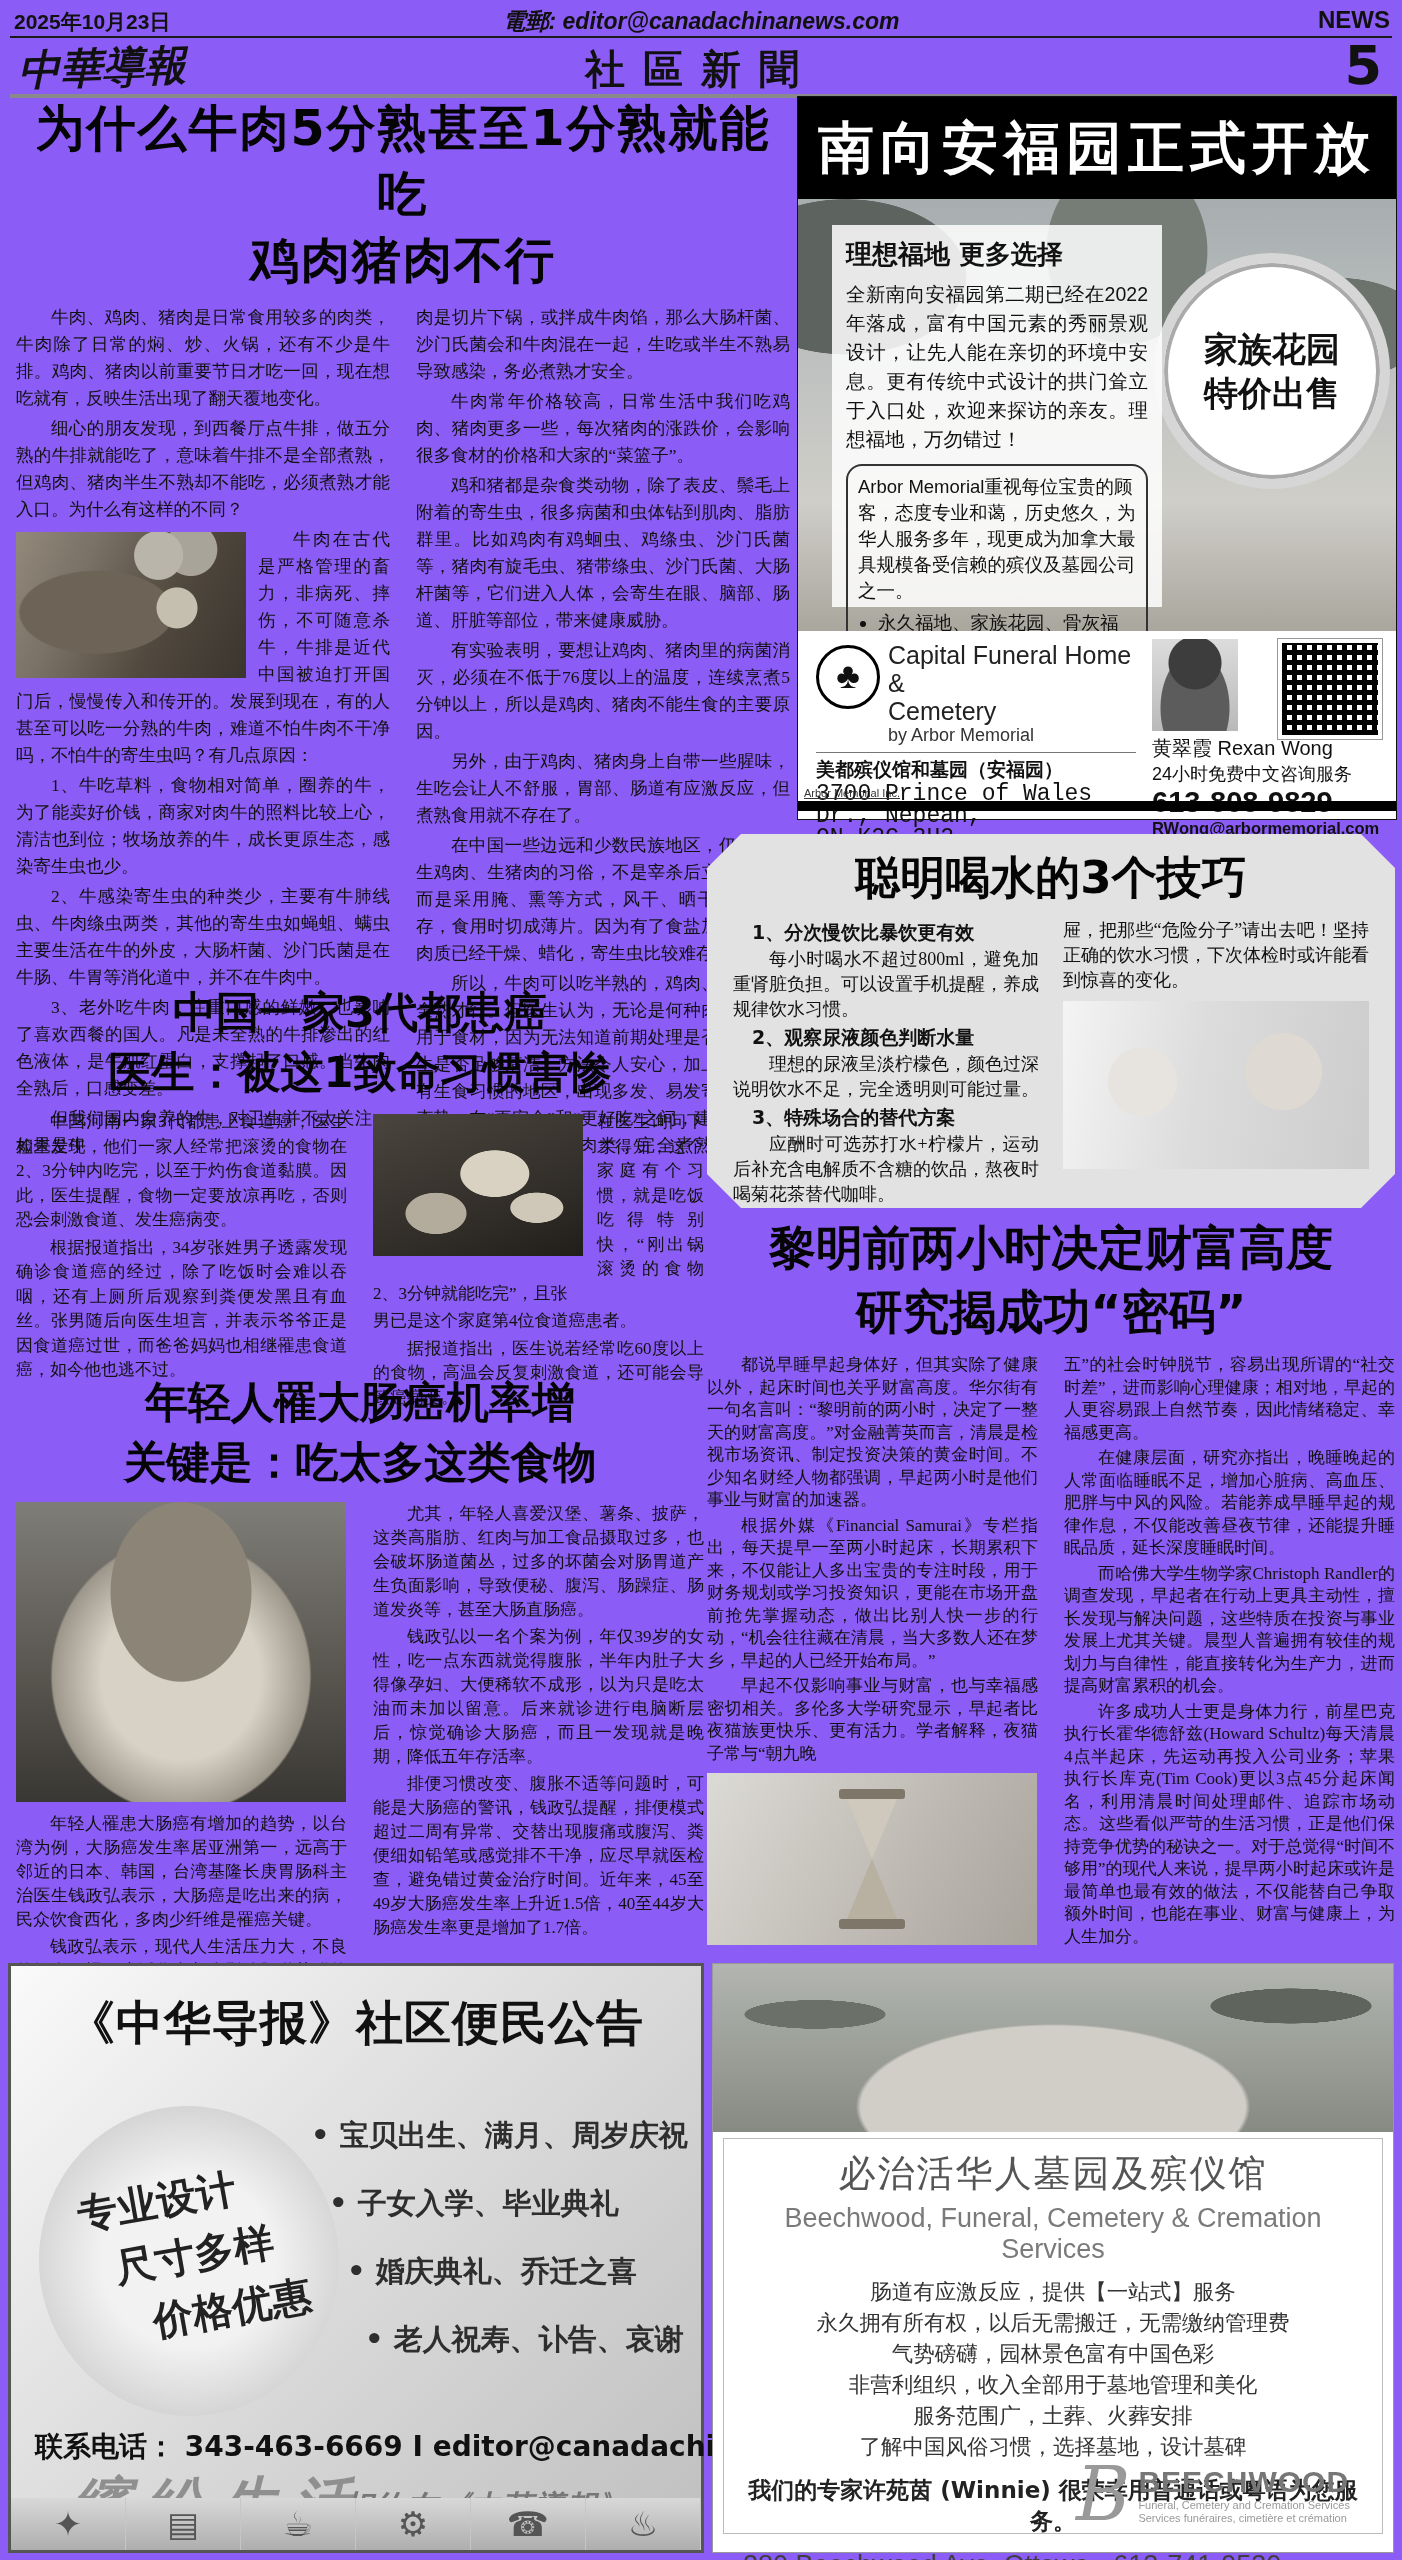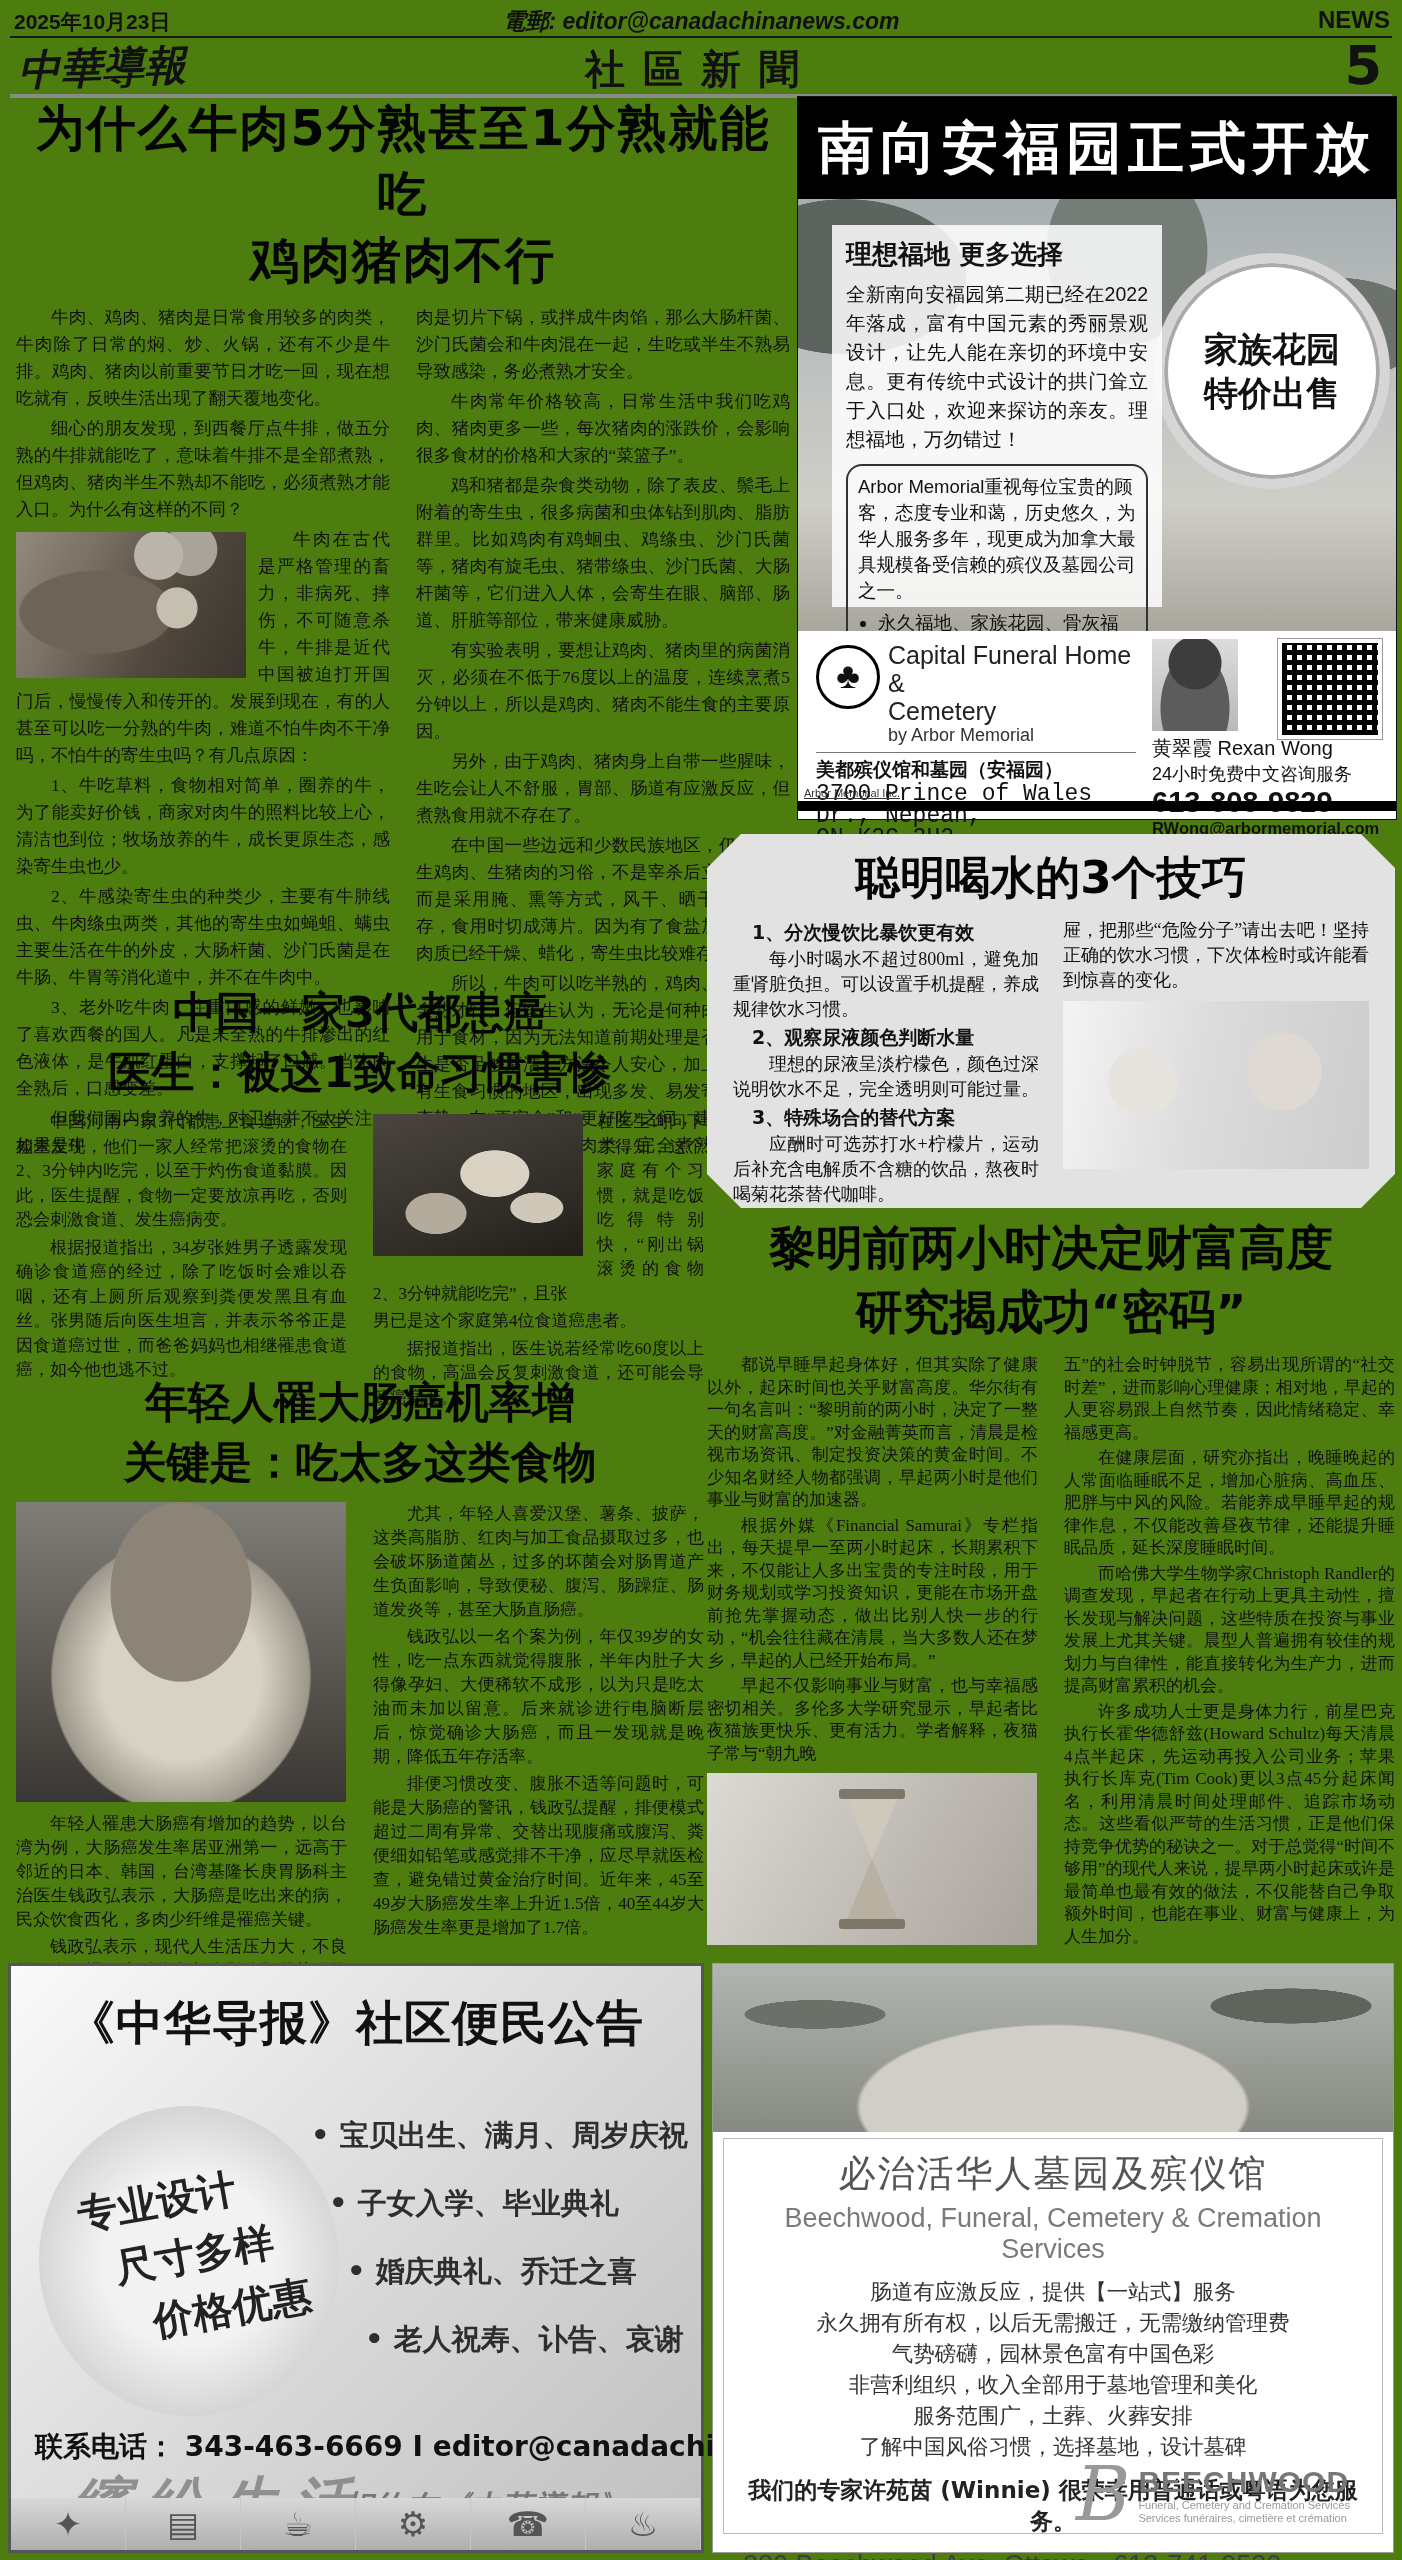--- a/index.html
+++ b/index.html
@@ -1,16 +1,16 @@
 <!DOCTYPE html>
 <html><head>
 <meta charset="utf-8">
 <style>
   html,body{margin:0;padding:0;background:#e8e8e8;}
-  .page{position:relative;width:1402px;height:2560px;background:#4d7c0f;margin:0 auto;
+  .page{position:relative;width:1402px;height:2560px;background:#8b5cf6;margin:0 auto;
         font-family:"Liberation Serif",serif;color:#111;overflow:hidden;}
   .abs{position:absolute;}
   .hl{font-family:"DejaVu Sans",sans-serif;font-weight:900;text-align:center;color:#050505;}
   .bodytxt p{margin:0 0 3px 0;text-align:justify;text-indent:2em;}
   .bodytxt p.noind{text-indent:0;}
   .cols{display:flex;gap:26px;}
   .col{flex:1;min-width:0;}
   
   .topbar{left:10px;right:10px;top:4px;height:32px;border-bottom:2px solid #1a1a1a;
           font-family:"Liberation Sans",sans-serif;}

